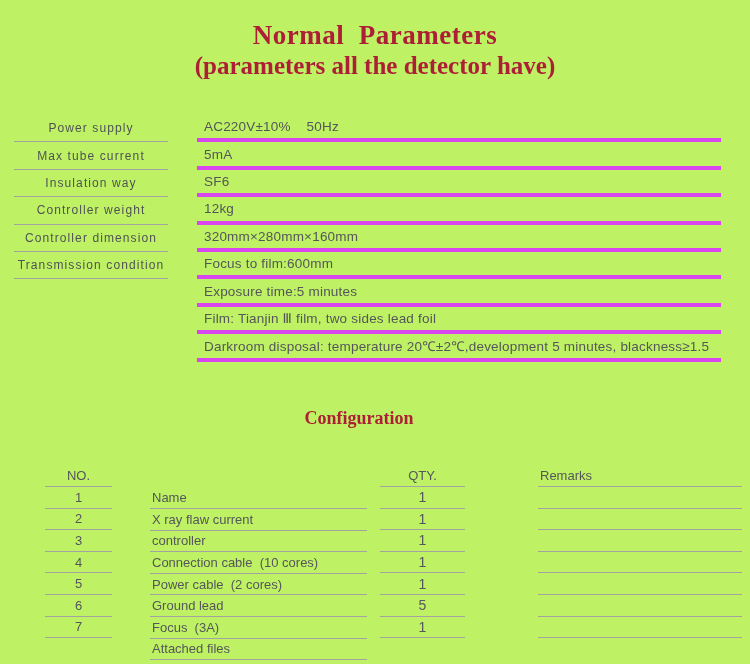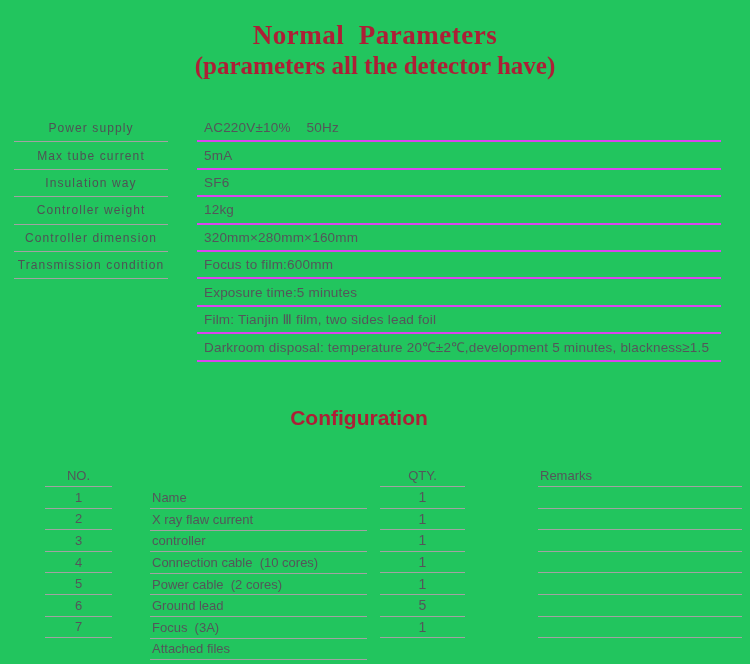--- a/index.html
+++ b/index.html
@@ -1,42 +1,42 @@
 <!DOCTYPE html>
 <html><head>
 <meta charset="utf-8">
 <style>
   * { margin:0; padding:0; box-sizing:border-box; }
   html,body { background:#ffffff; }
   .page {
     position:relative;
     width:750px; height:664px;
-    background:#22c55e;
+    background:#bef264;
     overflow:hidden;
     font-family:"Liberation Sans", sans-serif;
   }
 
   
   .titles {
     position:absolute; top:19px; left:0; width:750px;
     text-align:center;
     color:#ad1f36;
     font-family:"Liberation Serif", serif;
     font-weight:bold;
   }
   .title-line1 { font-size:27px; line-height:32px; white-space:pre; letter-spacing:0.5px; }
   .title-line2 { font-size:25px; line-height:30px; white-space:pre; }
 
   .section2-title {
     position:absolute; top:402px; left:0; width:718px;
     text-align:center;
     color:#ad1f36;
-    font-family:Liberation Sans, sans-serif;
+    font-family:Liberation Serif, serif;
     font-weight:bold;
-    font-size:21px; line-height:32px;
+    font-size:18px; line-height:32px;
   }
 
   
   .param-labels {
     position:absolute; left:14px; top:115px; width:154px;
   }
   .param-label-row {
     height:27.4px;
     border-bottom:1px solid #a2a2a2;
     display:flex; align-items:center; justify-content:center;
@@ -44,21 +44,21 @@
     font-size:12px;
     font-weight:300;
     letter-spacing:1.1px;
     white-space:pre;
   }
   .param-values {
     position:absolute; left:197px; top:115px; width:524px;
   }
   .param-value-row {
     height:27.4px;
-    border-bottom:2px solid #d946ef;
+    border-bottom:4px solid #d946ef;
     display:flex; align-items:center;
     padding-left:7px;
     color:#54565a;
     font-size:13.5px;
     font-weight:300;
     letter-spacing:0.2px;
     white-space:pre;
   }
 
   

